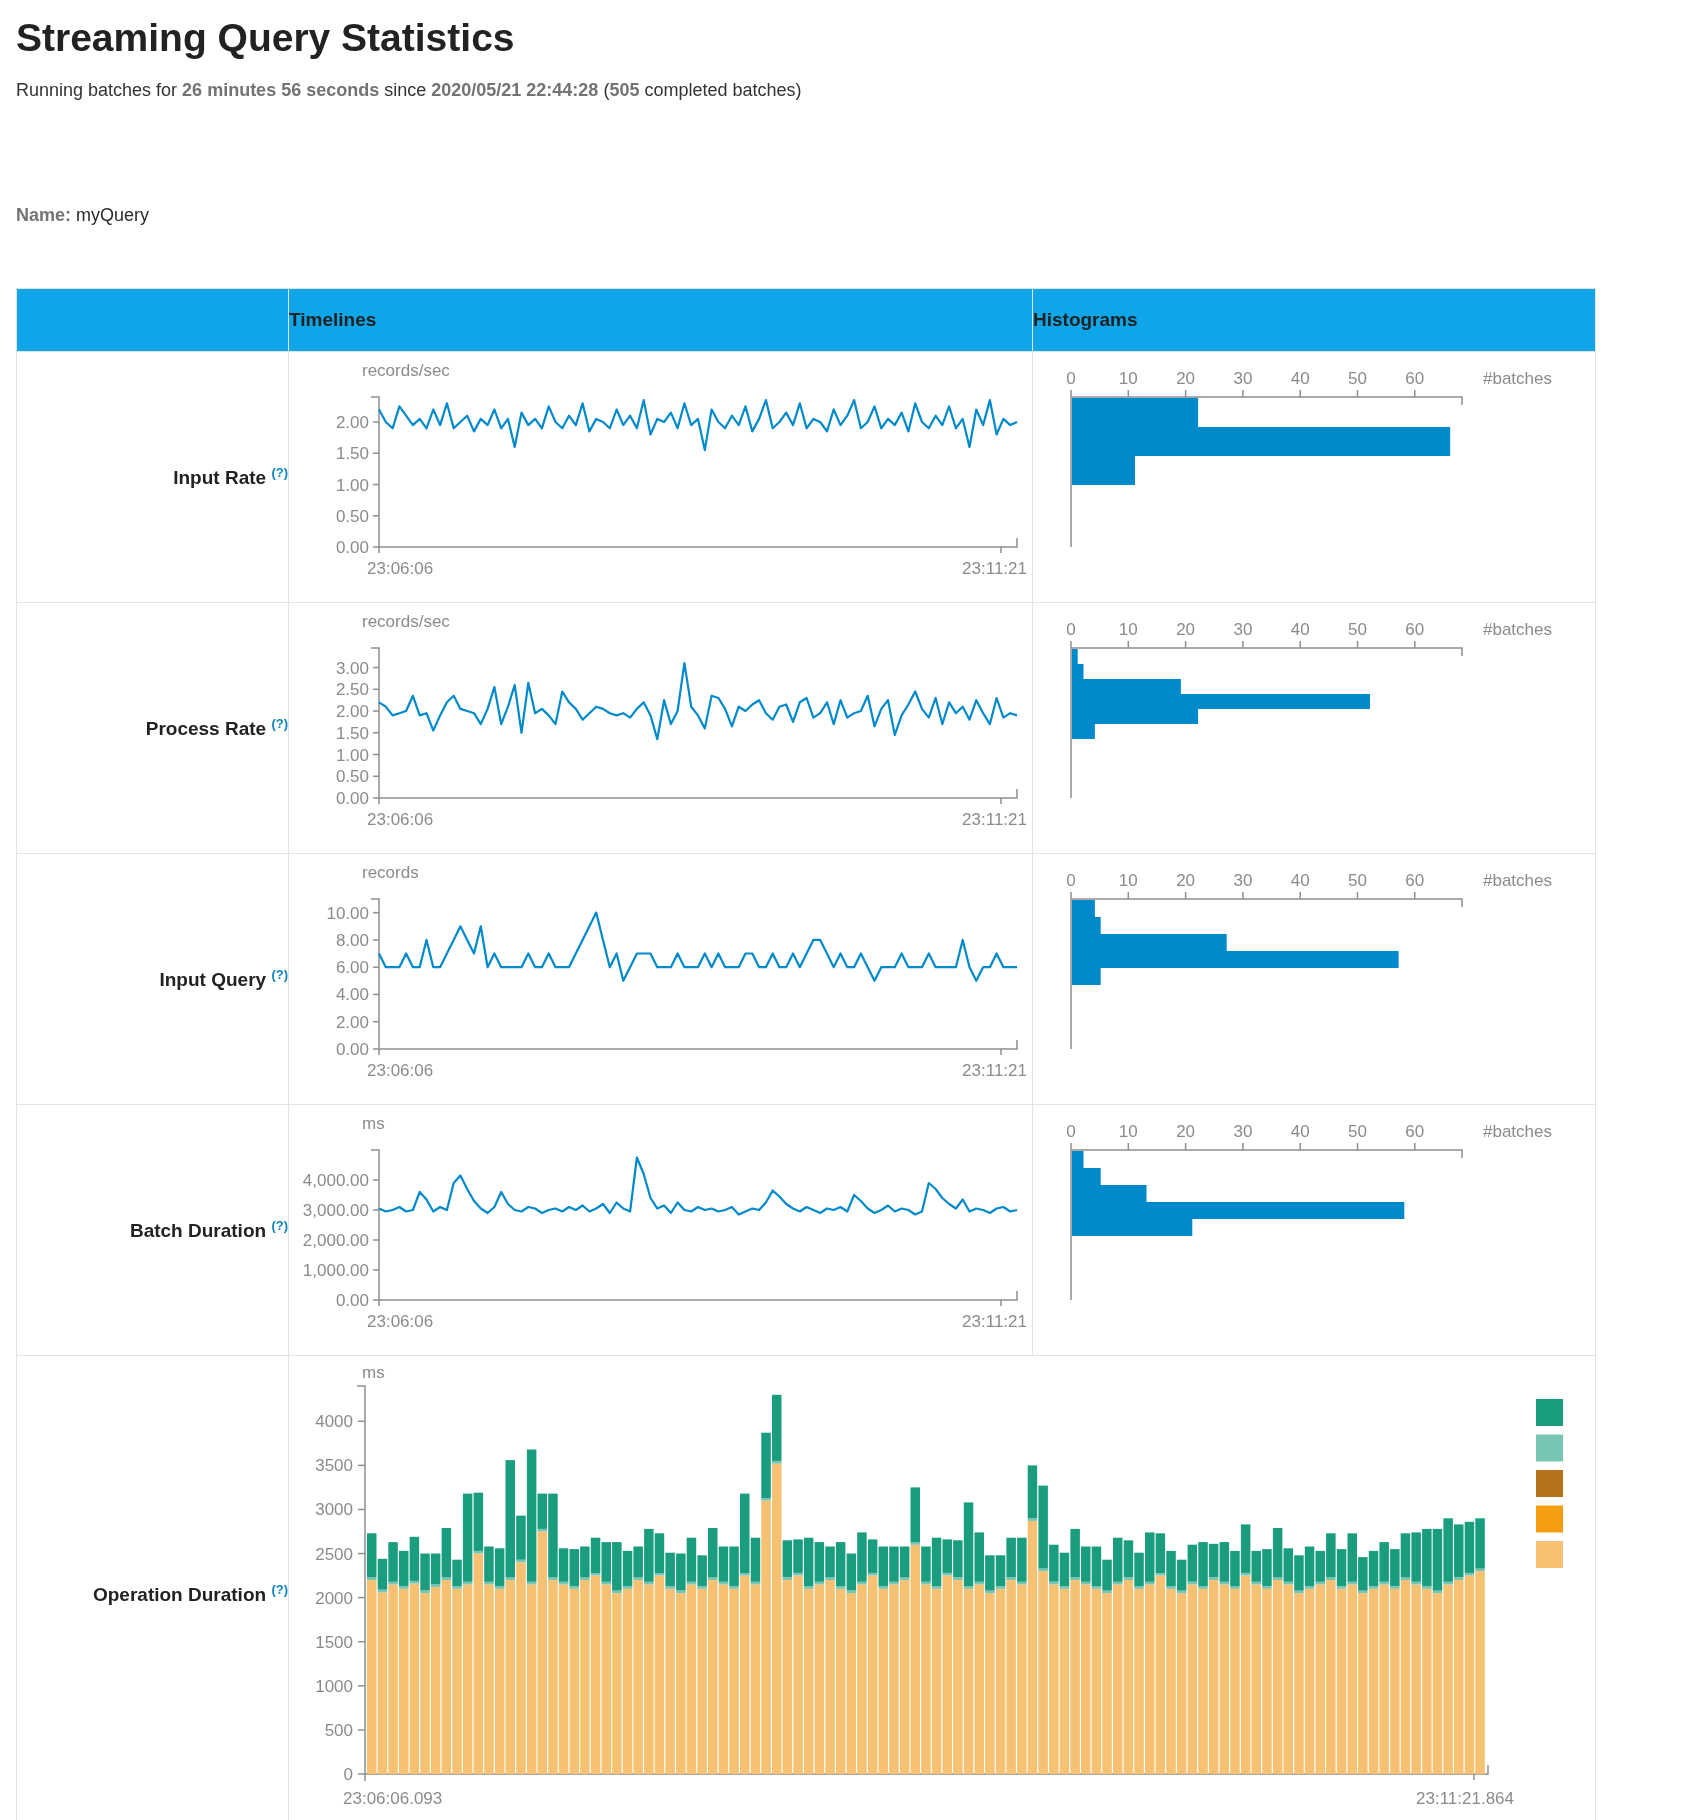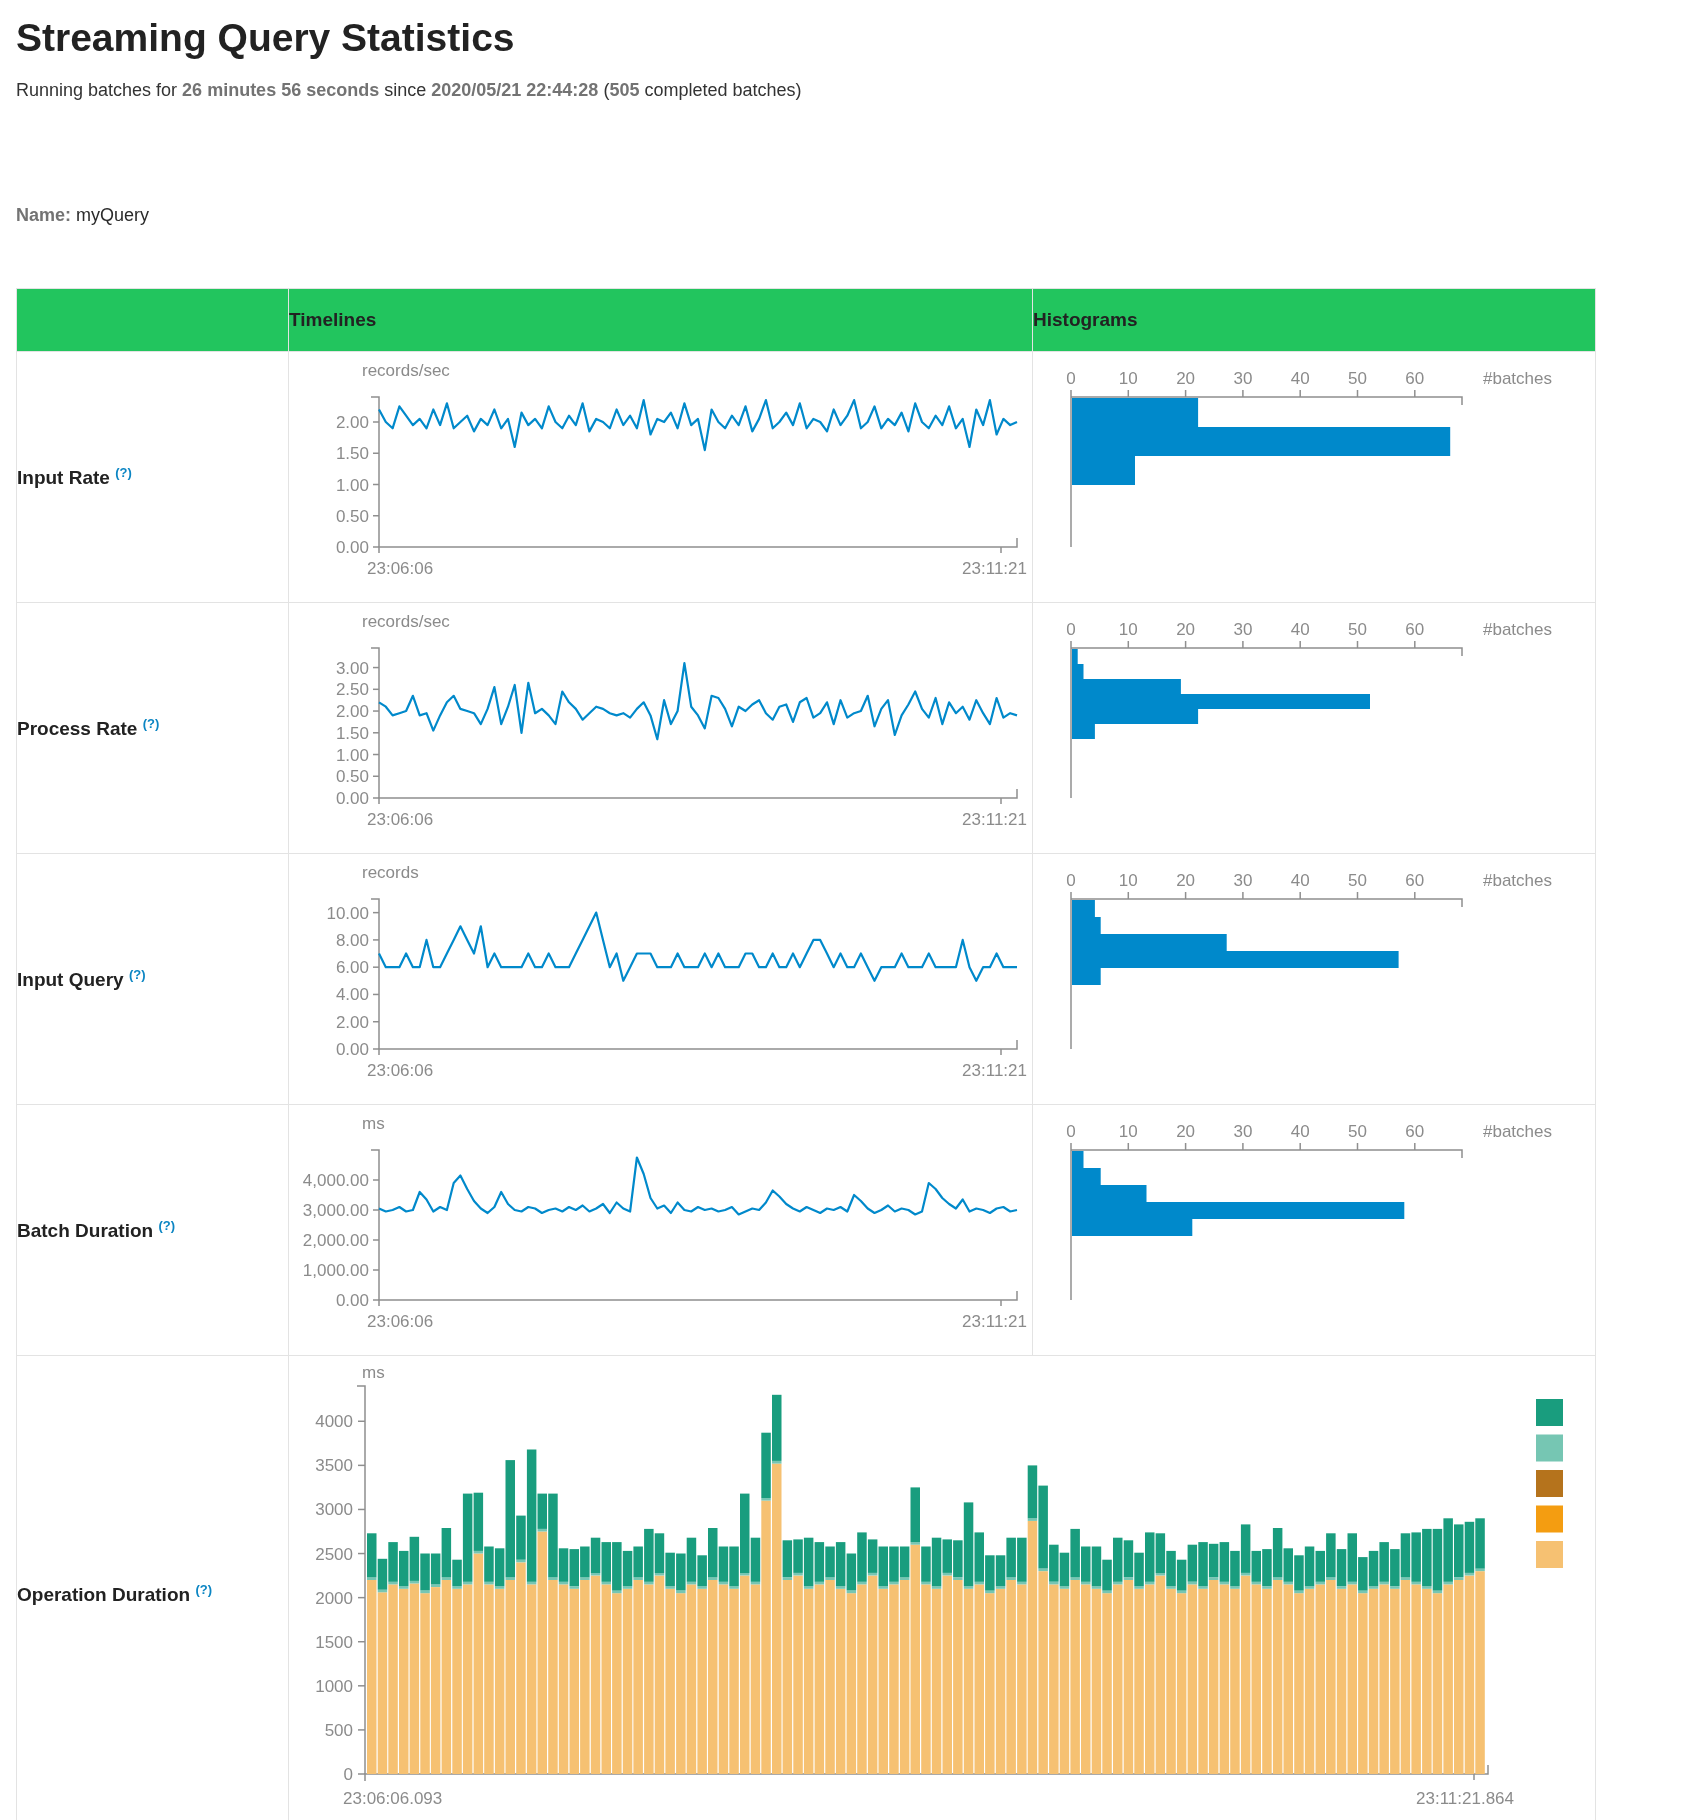--- a/index.html
+++ b/index.html
@@ -7,22 +7,22 @@
   .page{width:1693px;}
   h1{font-size:39px;font-weight:bold;margin:16px 0 0 16px;color:#222;}
   .subtitle{font-size:18px;margin:20px 0 0 16px;color:#333;white-space:pre-wrap;}
   .meta{font-size:18px;margin:36px 0 0 16px;line-height:28px;white-space:pre-wrap;}
   .meta div{margin:8px 0 1px 0;}
   b{font-weight:bold;color:#737373;}
   table.stats{border-collapse:collapse;margin:30px 0 0 16px;table-layout:fixed;
     border:1px solid #dcdcdc;}
   table.stats th,table.stats td{border:1px solid #e3e3e3;padding:0;vertical-align:middle;}
   th.hdr{height:62px;text-align:left;padding-left:20px;font-size:19px;color:#222;
-    border-bottom:2px solid #bdbdbd;background:#22c55e;}
-  td.lbl{width:271px;padding-left:20px;font-size:19px;font-weight:bold;color:#222;}
+    border-bottom:2px solid #bdbdbd;background:#0ea5e9;}
+  td.lbl{width:271px;padding-left:20px;font-size:19px;font-weight:bold;color:#222;text-align:right;}
   td.lbl sup{color:#0b85c3;font-size:13px;font-weight:bold;}
   td.tl{width:743px;}
   td.hg{width:562px;}
   td.chart-cell{padding:0;}
   svg text{font-family:"Liberation Sans","DejaVu Sans",sans-serif;}
   .axis-text{fill:#8b8b8b;font-size:17px;}
   .unit-text{fill:#8b8b8b;font-size:17px;}
 </style>
 </head>
 <body>

